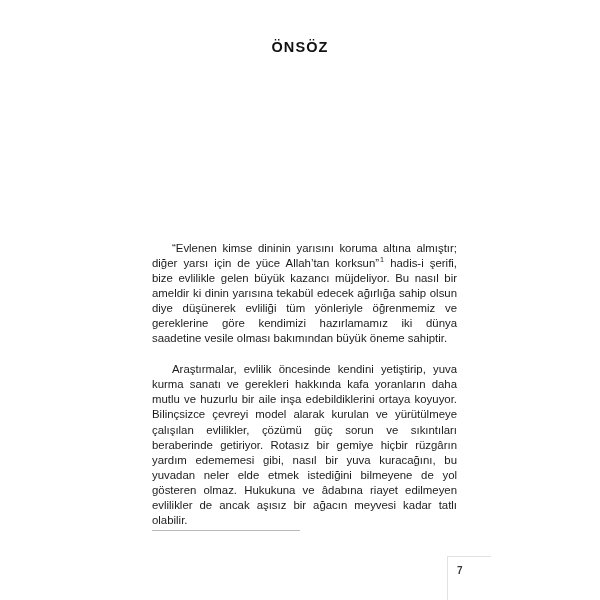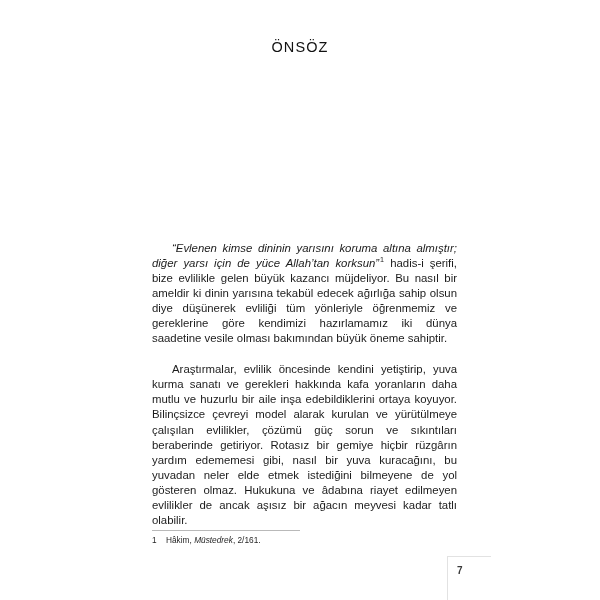--- a/index.html
+++ b/index.html
@@ -20,21 +20,21 @@
   }
 
   
   #heading {
     position: absolute;
     left: 0;
     top: 39px;
     width: 600px;
     text-align: center;
     font-size: 14.5px;
-    font-weight: normal;
+    font-weight: bold;
     letter-spacing: 1.1px;
     color: #111111;
   }
 
   
   #textblock {
     position: absolute;
     left: 152px;
     top: 241px;
     width: 305px;
@@ -49,21 +49,20 @@
     line-height: 15.05px;
     color: #1b1b1b;
     hyphens: manual;
   }
 
   .para + .para {
     margin-top: 16px;
   }
 
   .quote {
-    font-style: italic;
   }
 
   sup.fnref {
     font-size: 7.2px;
     vertical-align: super;
     line-height: 0;
     padding-left: 1px;
   }
 
   
@@ -128,20 +127,19 @@
   <div id="textblock">
 
     <p class="para"><span class="quote">“Evlenen kimse dininin yarısını koruma altına almıştır; diğer yarsı için de yüce Allah’tan korksun”</span><sup class="fnref">1</sup><span> hadis-i şerifi, bize evlilikle gelen büyük kazancı müjdeliyor. Bu nasıl bir ameldir ki dinin yarısına tekabül edecek ağırlığa sahip olsun diye düşünerek evliliği tüm yönleriyle öğrenmemiz ve gereklerine göre kendimizi hazırlamamız iki dünya saadetine vesile olması bakımından büyük öneme sahiptir.</span></p>
 
     <p class="para">Araştırmalar, evlilik öncesinde kendini yetiştirip, yuva kurma sanatı ve gerekleri hakkında kafa yoranların daha mutlu ve huzurlu bir aile inşa edebildiklerini ortaya koyuyor. Bilinçsizce çevreyi model alarak kurulan ve yürütülmeye çalışılan evlilikler, çözümü güç sorun ve sıkıntıları beraberinde getiriyor. Rotasız bir gemiye hiçbir rüzgârın yardım edememesi gibi, nasıl bir yuva kuracağını, bu yuvadan neler elde etmek istediğini bilmeyene de yol gösteren olmaz. Hukukuna ve âdabına riayet edilmeyen evlilikler de ancak aşısız bir ağacın meyvesi kadar tatlı olabilir.</p>
 
   </div>
 
   <div id="footnote-area">
     <div id="footnote-rule"></div>
-    <div id="footnote-line"><span id="footnote-num">1</span><span>Hâkim,</span>&nbsp;<span class="fn-italic">Müstedrek</span><span>, 2/161.</span></div>
   </div>
 
   <div id="page-number-box">
     <div id="page-number">7</div>
   </div>
 
 </div>
 
 </body></html>

